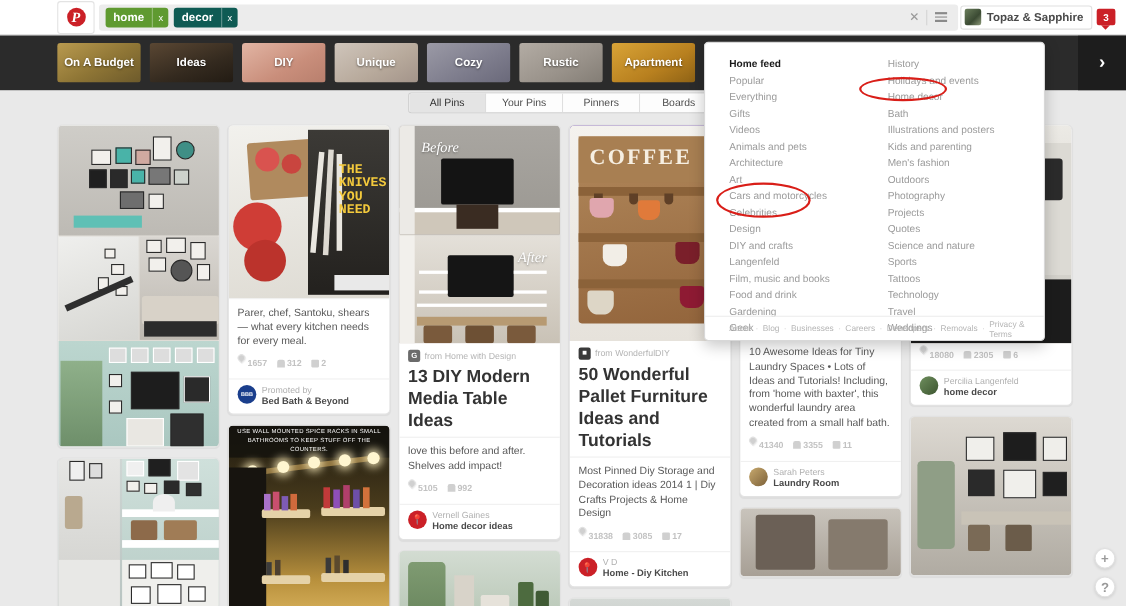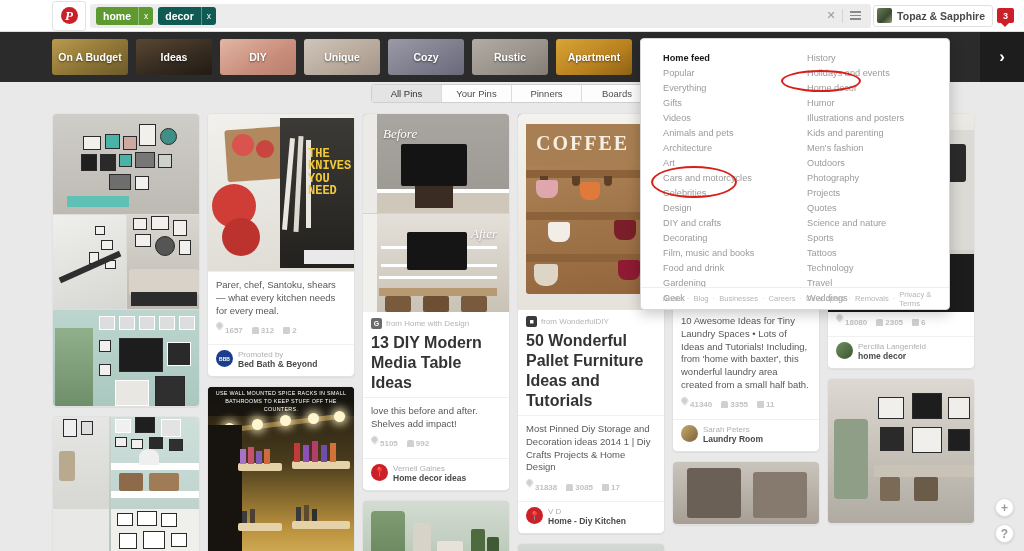--- a/index.html
+++ b/index.html
@@ -631,33 +631,33 @@
         <div class="dd-item">Everything</div>
         <div class="dd-item">Gifts</div>
         <div class="dd-item">Videos</div>
         <div class="dd-item">Animals and pets</div>
         <div class="dd-item">Architecture</div>
         <div class="dd-item">Art</div>
         <div class="dd-item">Cars and motorcycles</div>
         <div class="dd-item">Celebrities</div>
         <div class="dd-item">Design</div>
         <div class="dd-item">DIY and crafts</div>
-        <div class="dd-item">Decorating</div>
+        <div class="dd-item">Langenfeld</div>
         <div class="dd-item">Film, music and books</div>
         <div class="dd-item">Food and drink</div>
         <div class="dd-item">Gardening</div>
         <div class="dd-item">Geek</div>
         <div class="dd-item">Hair and beauty</div>
 
       </div>
       <div class="dd-col">
         <div class="dd-item">History</div>
         <div class="dd-item">Holidays and events</div>
         <div class="dd-item">Home decor</div>
-        <div class="dd-item">Humor</div>
+        <div class="dd-item">Bath</div>
         <div class="dd-item">Illustrations and posters</div>
         <div class="dd-item">Kids and parenting</div>
         <div class="dd-item">Men's fashion</div>
         <div class="dd-item">Outdoors</div>
         <div class="dd-item">Photography</div>
         <div class="dd-item">Projects</div>
         <div class="dd-item">Quotes</div>
         <div class="dd-item">Science and nature</div>
         <div class="dd-item">Sports</div>
         <div class="dd-item">Tattoos</div>

